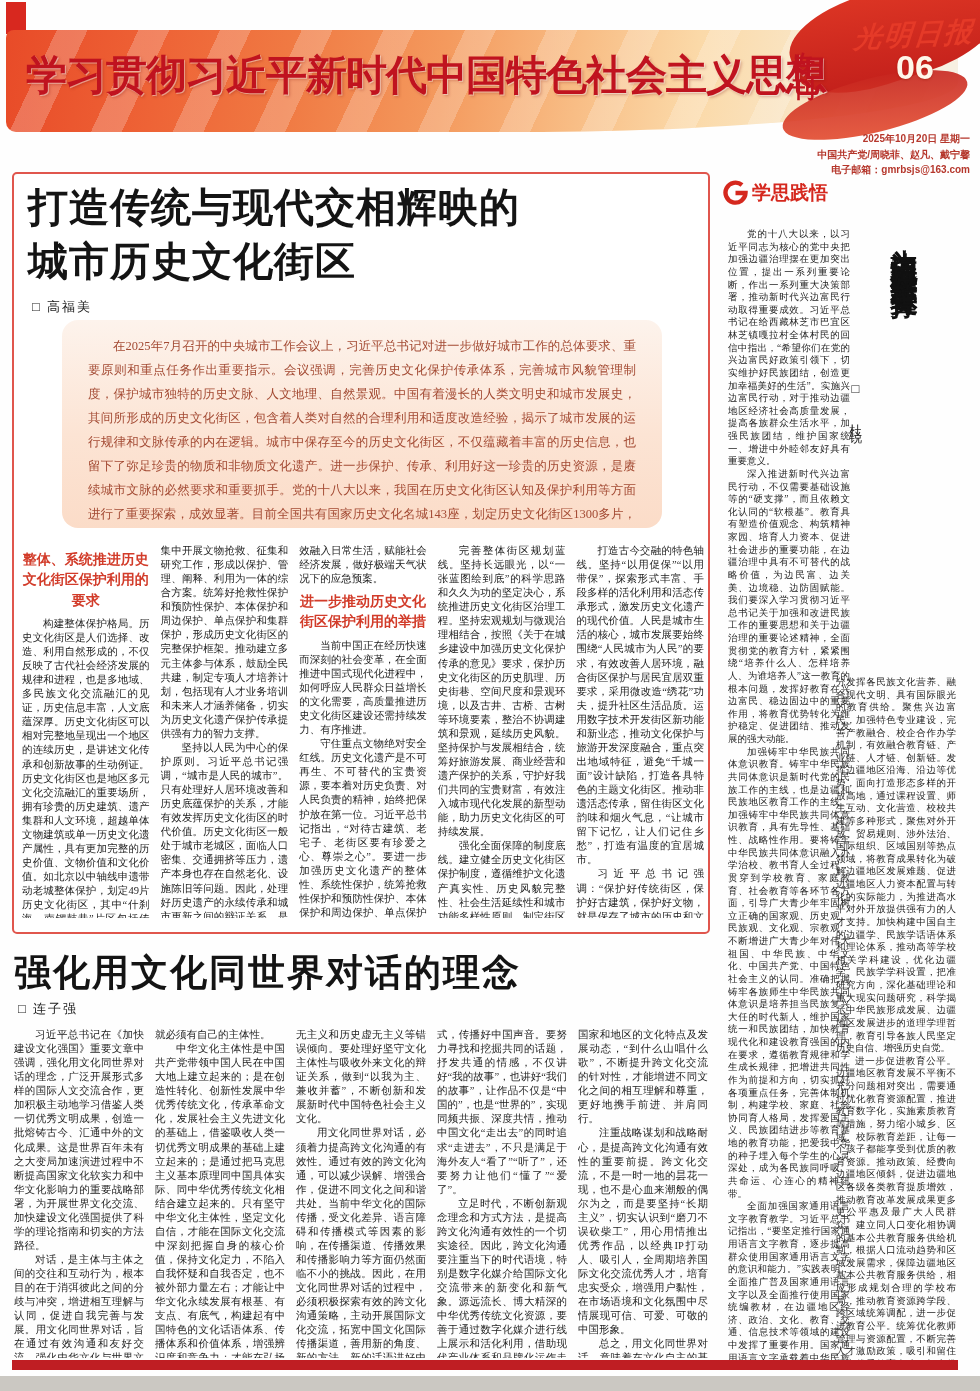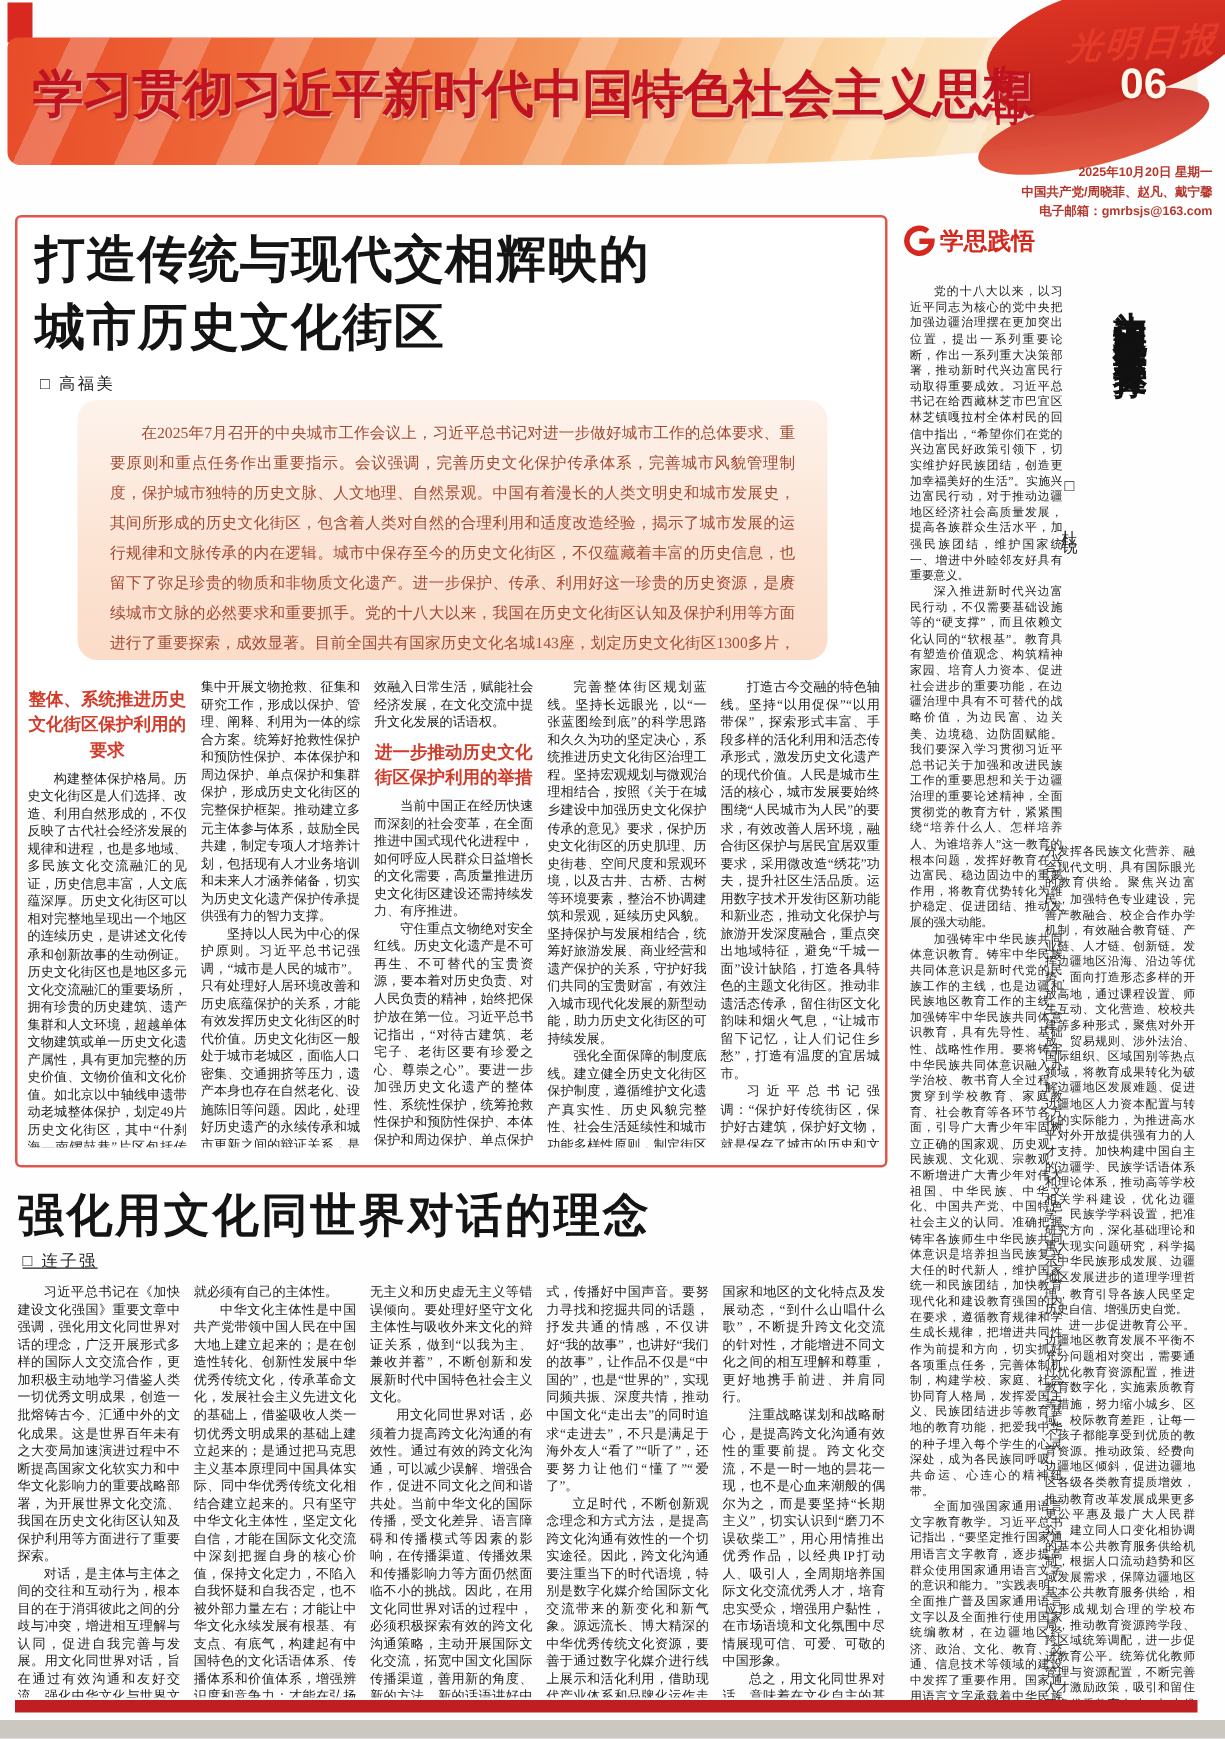--- a/index.html
+++ b/index.html
@@ -47,21 +47,21 @@
   .cols{position:absolute;display:flex;gap:11px;}
   .art1 .cols{left:8px;top:370px;width:682px;height:374px;justify-content:space-between;}
   .col{flex:1;overflow:hidden;font-size:10.5px;line-height:1.34;text-align:justify;color:#1d1d1d;}
   .para{margin:0;text-indent:2em;}
   .para.ni{text-indent:0;}
   .subhead{margin:5px 0 7px;font-family:"Liberation Sans",sans-serif;font-size:14px;font-weight:700;
         color:#d23c2a;text-align:center;line-height:1.45;}
   
   .art2-hl{position:absolute;left:14px;top:948px;font-size:37px;font-weight:900;color:#141414;
         letter-spacing:2px;white-space:nowrap;}
-  .art2-by{position:absolute;left:18px;top:1000px;text-decoration:underline;}
+  .art2-by{position:absolute;left:18px;top:1000px;}
   .art2-cols{left:14px;top:1028px;width:694px;height:330px;}
   
   .right-sec{position:absolute;left:718px;top:176px;width:258px;height:1198px;}
   .sec-head{position:absolute;left:4px;top:4px;display:flex;align-items:center;gap:4px;}
   .sec-head .glabel{font-family:"Liberation Sans",sans-serif;font-size:19px;font-weight:900;color:#d5281e;}
   .gicon{width:26px;height:26px;}
   .rcol{position:absolute;overflow:hidden;font-size:9.5px;line-height:1.33;text-align:justify;color:#1d1d1d;}
   .rcol1{left:10px;top:52px;width:122px;height:1140px;}
   .rcol2{left:118px;top:500px;width:120px;height:694px;}
   .v-byline{position:absolute;left:128px;top:205px;writing-mode:vertical-rl;font-size:13px;
@@ -102,41 +102,41 @@
   <div class="cols">
     <div class="col">
         <h3 class="subhead">整体、系统推进历史文化街区保护利用的要求</h3>
         <p class="para">构建整体保护格局。历史文化街区是人们选择、改造、利用自然形成的，不仅反映了古代社会经济发展的规律和进程，也是多地域、多民族文化交流融汇的见证，历史信息丰富，人文底蕴深厚。历史文化街区可以相对完整地呈现出一个地区的连续历史，是讲述文化传承和创新故事的生动例证。历史文化街区也是地区多元文化交流融汇的重要场所，拥有珍贵的历史建筑、遗产集群和人文环境，超越单体文物建筑或单一历史文化遗产属性，具有更加完整的历史价值、文物价值和文化价值。如北京以中轴线申遗带动老城整体保护，划定49片历史文化街区，其中“什刹海—南锣鼓巷”片区包括传统商业市场、城市管理设施、红色文化资源等多种要素，是北京文脉延续并作为全国文化中心的重要表现。保护好历史文化街区的完整格局和人文意蕴，是准确挖掘城市文脉、保持文化特色的基本要求。</p>
       </div>
     <div class="col">
         <p class="para ni">集中开展文物抢救、征集和研究工作，形成以保护、管理、阐释、利用为一体的综合方案。统筹好抢救性保护和预防性保护、本体保护和周边保护、单点保护和集群保护，形成历史文化街区的完整保护框架。推动建立多元主体参与体系，鼓励全民共建，制定专项人才培养计划，包括现有人才业务培训和未来人才涵养储备，切实为历史文化遗产保护传承提供强有力的智力支撑。</p>
         <p class="para">坚持以人民为中心的保护原则。习近平总书记强调，“城市是人民的城市”。只有处理好人居环境改善和历史底蕴保护的关系，才能有效发挥历史文化街区的时代价值。历史文化街区一般处于城市老城区，面临人口密集、交通拥挤等压力，遗产本身也存在自然老化、设施陈旧等问题。因此，处理好历史遗产的永续传承和城市更新之间的辩证关系，是新时代做好文物工作必须回答的问题。近年来，以“微绣花”“最大保护最小干预”方式推进的历史文化街区改造利用方案，成为实现遗产保护和老城更新双重目标的杰出范例。未来，要继续探索形成历史文化街区和文化建筑的活化方案，寻找并建立和现代生活的连接点，将历史遗产保护利用最终回归人民需要，有</p>
       </div>
     <div class="col">
-        <p class="para ni">效融入日常生活，赋能社会经济发展，在文化交流中提升文化发展的话语权。</p>
+        <p class="para ni">效融入日常生活，赋能社会经济发展，做好极端天气状况下的应急预案。</p>
         <h3 class="subhead">进一步推动历史文化街区保护利用的举措</h3>
         <p class="para">当前中国正在经历快速而深刻的社会变革，在全面推进中国式现代化进程中，如何呼应人民群众日益增长的文化需要，高质量推进历史文化街区建设还需持续发力、有序推进。</p>
         <p class="para">守住重点文物绝对安全红线。历史文化遗产是不可再生、不可替代的宝贵资源，要本着对历史负责、对人民负责的精神，始终把保护放在第一位。习近平总书记指出，“对待古建筑、老宅子、老街区要有珍爱之心、尊崇之心”。要进一步加强历史文化遗产的整体性、系统性保护，统筹抢救性保护和预防性保护、本体保护和周边保护、单点保护和集群保护，形成大保护格局。全面梳理城内重点文物情况，加强资源普查、名录增补、现状更新等工作，定期开展“全面体检”，建立实时监测网络体系，强化隐患管理，认真吸取国内外重大文物灾害事故教训，做好极端天气状况下的应急预案，切实增强历史文化遗产防护能力。</p>
       </div>
     <div class="col">
         <p class="para">完善整体街区规划蓝线。坚持长远眼光，以“一张蓝图绘到底”的科学思路和久久为功的坚定决心，系统推进历史文化街区治理工程。坚持宏观规划与微观治理相结合，按照《关于在城乡建设中加强历史文化保护传承的意见》要求，保护历史文化街区的历史肌理、历史街巷、空间尺度和景观环境，以及古井、古桥、古树等环境要素，整治不协调建筑和景观，延续历史风貌。坚持保护与发展相结合，统筹好旅游发展、商业经营和遗产保护的关系，守护好我们共同的宝贵财富，有效注入城市现代化发展的新型动能，助力历史文化街区的可持续发展。</p>
         <p class="para">强化全面保障的制度底线。建立健全历史文化街区保护制度，遵循维护文化遗产真实性、历史风貌完整性、社会生活延续性和城市功能多样性原则，制定街区整体与构成元素的合理、有效、恰当的制度细则。出台历史文化街区保护利用条例，强化法规制度执行效力，筑牢历史文化遗产保护的法治屏障。完善历史文化街区保护管理体系，主动建立多学科研究、多部门协商机制，积极推动政府、建设方、居民等代表联席机制，扩大民众参与程度，形成全民共建、共治、共享的良好格局。</p>
       </div>
     <div class="col">
         <p class="para">打造古今交融的特色轴线。坚持“以用促保”“以用带保”，探索形式丰富、手段多样的活化利用和活态传承形式，激发历史文化遗产的现代价值。人民是城市生活的核心，城市发展要始终围绕“人民城市为人民”的要求，有效改善人居环境，融合街区保护与居民宜居双重要求，采用微改造“绣花”功夫，提升社区生活品质。运用数字技术开发街区新功能和新业态，推动文化保护与旅游开发深度融合，重点突出地域特征，避免“千城一面”设计缺陷，打造各具特色的主题文化街区。推动非遗活态传承，留住街区文化韵味和烟火气息，“让城市留下记忆，让人们记住乡愁”，打造有温度的宜居城市。</p>
         <p class="para">习近平总书记强调：“保护好传统街区，保护好古建筑，保护好文物，就是保存了城市的历史和文脉。”新时代多重举措、多方发力建设高品质历史文化街区，是推动中国特色城市发展的必由之路，更是保护城市独特的历史文脉、更好满足人民日益增长的美好生活需要的题中应有之义。</p>
       </div>
   </div>
 </div>
 
 <div class="art2-hl">强化用文化同世界对话的理念</div>
 <div class="byline art2-by">□ 连子强</div>
 <div class="cols art2-cols">
   <div class="col">
-      <p class="para">习近平总书记在《加快建设文化强国》重要文章中强调，强化用文化同世界对话的理念，广泛开展形式多样的国际人文交流合作，更加积极主动地学习借鉴人类一切优秀文明成果，创造一批熔铸古今、汇通中外的文化成果。这是世界百年未有之大变局加速演进过程中不断提高国家文化软实力和中华文化影响力的重要战略部署，为开展世界文化交流、我国在历史文化街区认知及保护利用等方面进行了重要探索。</p>
+      <p class="para">习近平总书记在《加快建设文化强国》重要文章中强调，强化用文化同世界对话的理念，广泛开展形式多样的国际人文交流合作，更加积极主动地学习借鉴人类一切优秀文明成果，创造一批熔铸古今、汇通中外的文化成果。这是世界百年未有之大变局加速演进过程中不断提高国家文化软实力和中华文化影响力的重要战略部署，为开展世界文化交流、加快建设文化强国提供了科学的理论指南和切实的方法路径。</p>
       <p class="para">对话，是主体与主体之间的交往和互动行为，根本目的在于消弭彼此之间的分歧与冲突，增进相互理解与认同，促进自我完善与发展。用文化同世界对话，旨在通过有效沟通和友好交流，强化中华文化与世界文化的紧密联系，共同守护人类文明既有成果，携手创造人类文明新形态，同时增强中华文化的全球视野和现实韧性。</p>
     </div>
   <div class="col">
       <p class="para ni">就必须有自己的主体性。</p>
       <p class="para">中华文化主体性是中国共产党带领中国人民在中国大地上建立起来的；是在创造性转化、创新性发展中华优秀传统文化，传承革命文化，发展社会主义先进文化的基础上，借鉴吸收人类一切优秀文明成果的基础上建立起来的；是通过把马克思主义基本原理同中国具体实际、同中华优秀传统文化相结合建立起来的。只有坚守中华文化主体性，坚定文化自信，才能在国际文化交流中深刻把握自身的核心价值，保持文化定力，不陷入自我怀疑和自我否定，也不被外部力量左右；才能让中华文化永续发展有根基、有支点、有底气，构建起有中国特色的文化话语体系、传播体系和价值体系，增强辨识度和竞争力；才能在弘扬中华优秀传统文化的基础上融通古今、贯通中西，让中华优秀传统文化焕发新的时代光彩；才能通过一套成熟的理论与方法去芜存菁、去伪存真，在文化交流中提升文化发展的话语权，在互鉴中掌握文化发展的主动权。</p>
     </div>
   <div class="col">
       <p class="para ni">无主义和历史虚无主义等错误倾向。要处理好坚守文化主体性与吸收外来文化的辩证关系，做到“以我为主、兼收并蓄”，不断创新和发展新时代中国特色社会主义文化。</p>
       <p class="para">用文化同世界对话，必须着力提高跨文化沟通的有效性。通过有效的跨文化沟通，可以减少误解、增强合作，促进不同文化之间和谐共处。当前中华文化的国际传播，受文化差异、语言障碍和传播模式等因素的影响，在传播渠道、传播效果和传播影响力等方面仍然面临不小的挑战。因此，在用文化同世界对话的过程中，必须积极探索有效的跨文化沟通策略，主动开展国际文化交流，拓宽中国文化国际传播渠道，善用新的角度、新的方法、新的话语讲好中国故事。</p>
     </div>

